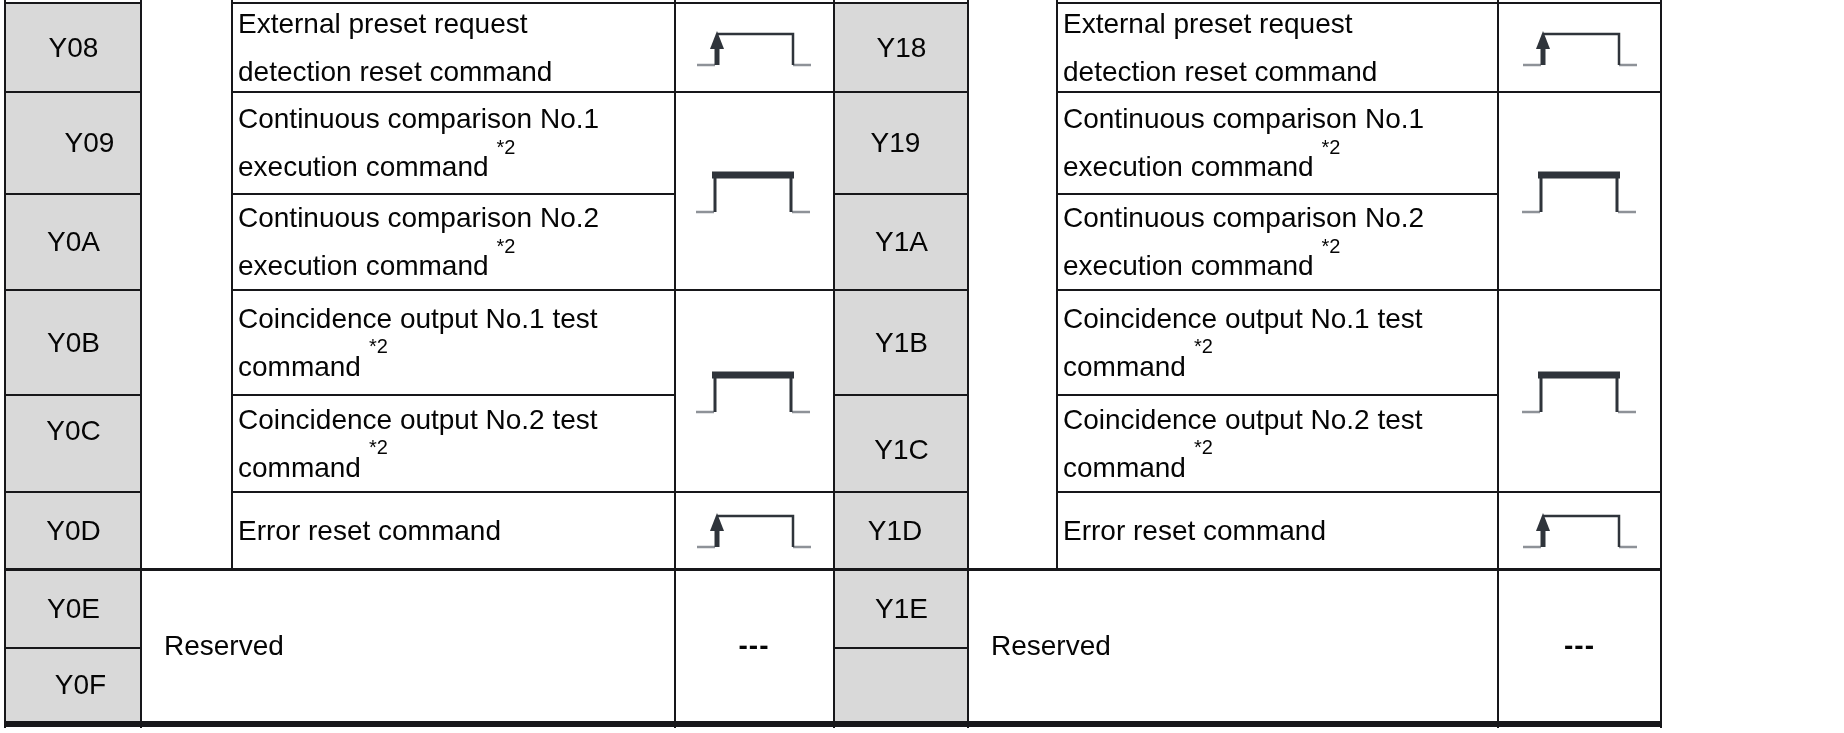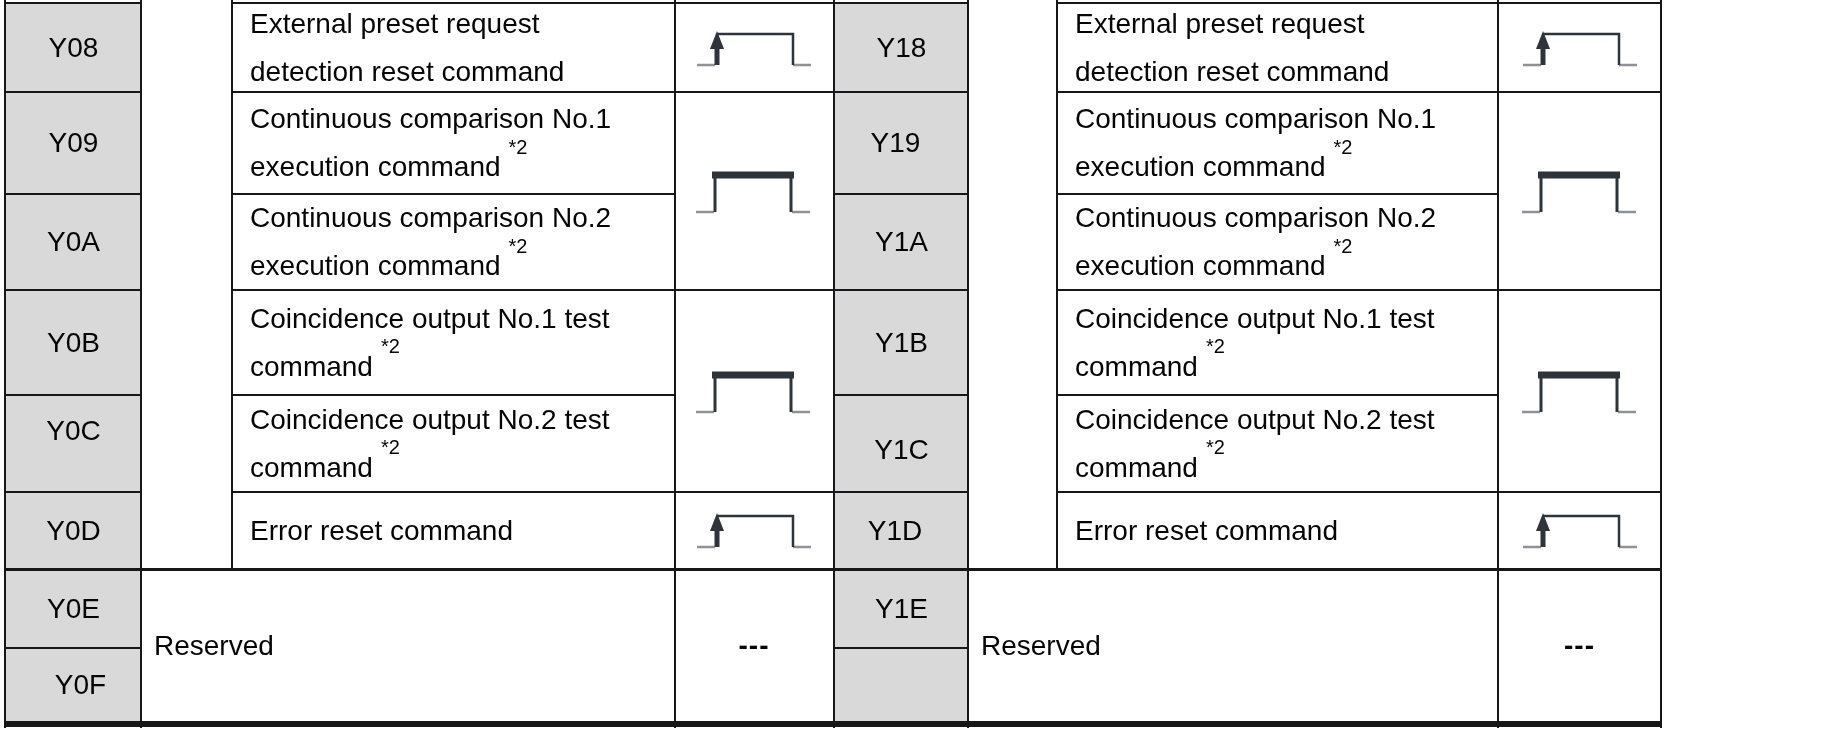--- a/index.html
+++ b/index.html
@@ -18,29 +18,29 @@
   }
   #stage{position:relative;width:1844px;height:733px;background:var(--background);}
   .gfill{position:absolute;background:var(--cell-gray);}
   .bline{position:absolute;background:var(--border);}
   .nlab{
     position:absolute;display:flex;align-items:center;justify-content:center;
     font-size:28px;color:var(--text);
   }
   .desc{
     position:absolute;display:flex;flex-direction:column;justify-content:center;
-    font-size:28px;color:var(--text);padding-left:18px;box-sizing:border-box;
+    font-size:28px;color:var(--text);padding-left:6px;box-sizing:border-box;
   }
   .desc .dl{line-height:48px;white-space:nowrap;}
   sup.fn{
     font-size:20px;position:relative;top:-12px;margin-left:8px;line-height:0;
   }
   .rsv{
     position:absolute;display:flex;align-items:center;
-    font-size:28px;padding-left:12px;box-sizing:border-box;color:var(--text);
+    font-size:28px;padding-left:12px;box-sizing:border-box;color:var(--text);margin-left:10px;
   }
   .dash{
     position:absolute;display:flex;align-items:center;justify-content:center;
     font-size:28px;font-weight:bold;letter-spacing:1px;color:var(--text);
   }
   svg.wf{position:absolute;overflow:visible;}
   .stub{stroke:var(--pulse-stub);stroke-width:2.5;fill:none;}
   .dark{stroke:var(--pulse-dark);fill:none;}
   .thin{stroke-width:2.5;}
   .shaft{stroke-width:5;}
@@ -99,21 +99,21 @@
       <div class="bline" style="left: 5px; top: 491px; width: 137px; height: 2px;"></div>
       <div class="bline" style="left: 232px; top: 491px; width: 737px; height: 2px;"></div>
       <div class="bline" style="left: 1057px; top: 491px; width: 605px; height: 2px;"></div>
       <div class="bline" style="left: 5px; top: 568px; width: 1657px; height: 3px;"></div>
       <div class="bline" style="left: 5px; top: 647px; width: 137px; height: 2px;"></div>
       <div class="bline" style="left: 834px; top: 647px; width: 135px; height: 2px;"></div>
       <div class="bline" style="left: 5px; top: 721px; width: 1657px; height: 6px;"></div>
     </div>
 
   <div class="nlab" style="left:5px;top:3px;width:137px;height:89px">Y08</div>
-  <div class="nlab" style="left:5px;top:92px;width:137px;height:102px">Y09</div>
+  <div class="nlab" style="left:21px;top:92px;width:137px;height:102px">Y09</div>
   <div class="nlab" style="left:5px;top:194px;width:137px;height:96px">Y0A</div>
   <div class="nlab" style="left:5px;top:290px;width:137px;height:105px">Y0B</div>
   <div class="nlab" style="left:5px;top:395px;width:137px;height:72px">Y0C</div>
   <div class="nlab" style="left:5px;top:492px;width:137px;height:77px">Y0D</div>
   <div class="nlab" style="left:5px;top:569px;width:137px;height:79px">Y0E</div>
   <div class="nlab" style="left:12px;top:648px;width:137px;height:74px">Y0F</div>
 
   <div class="nlab" style="left:834px;top:3px;width:135px;height:89px">Y18</div>
   <div class="nlab" style="left:828px;top:92px;width:135px;height:102px">Y19</div>
   <div class="nlab" style="left:834px;top:194px;width:135px;height:96px">Y1A</div>

